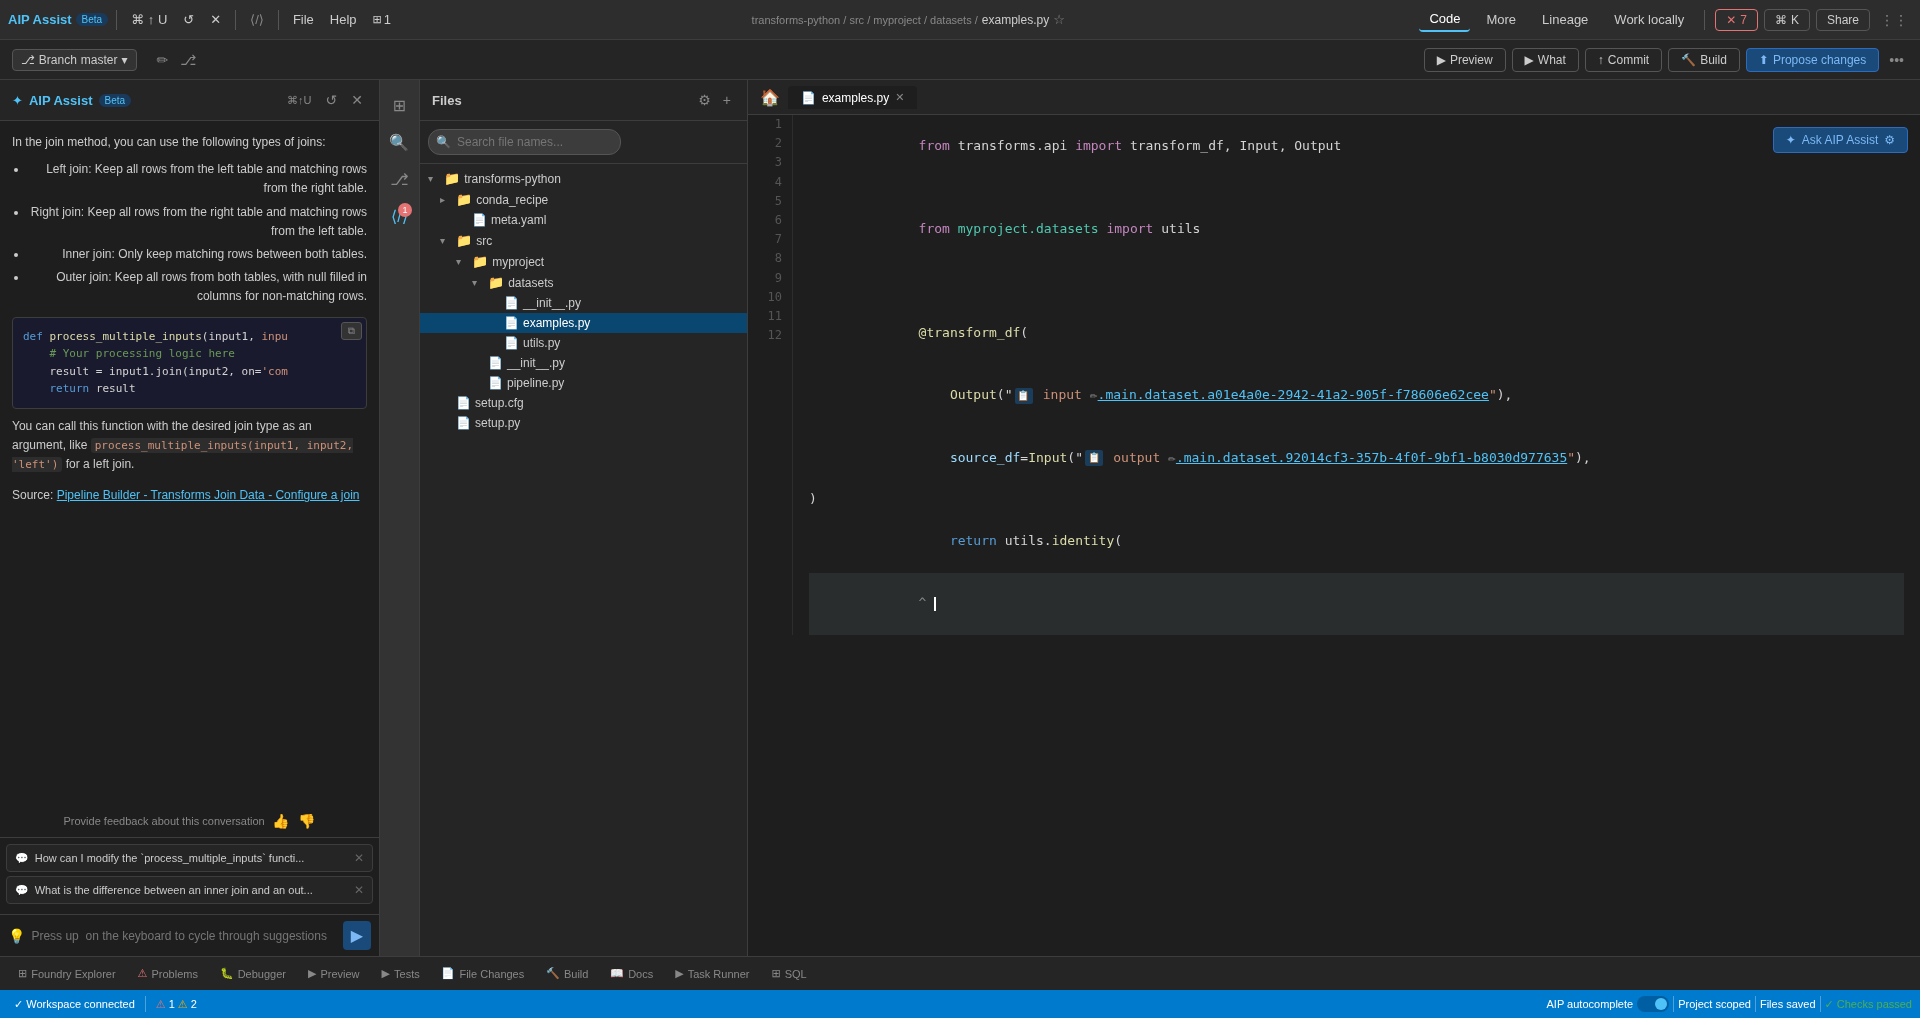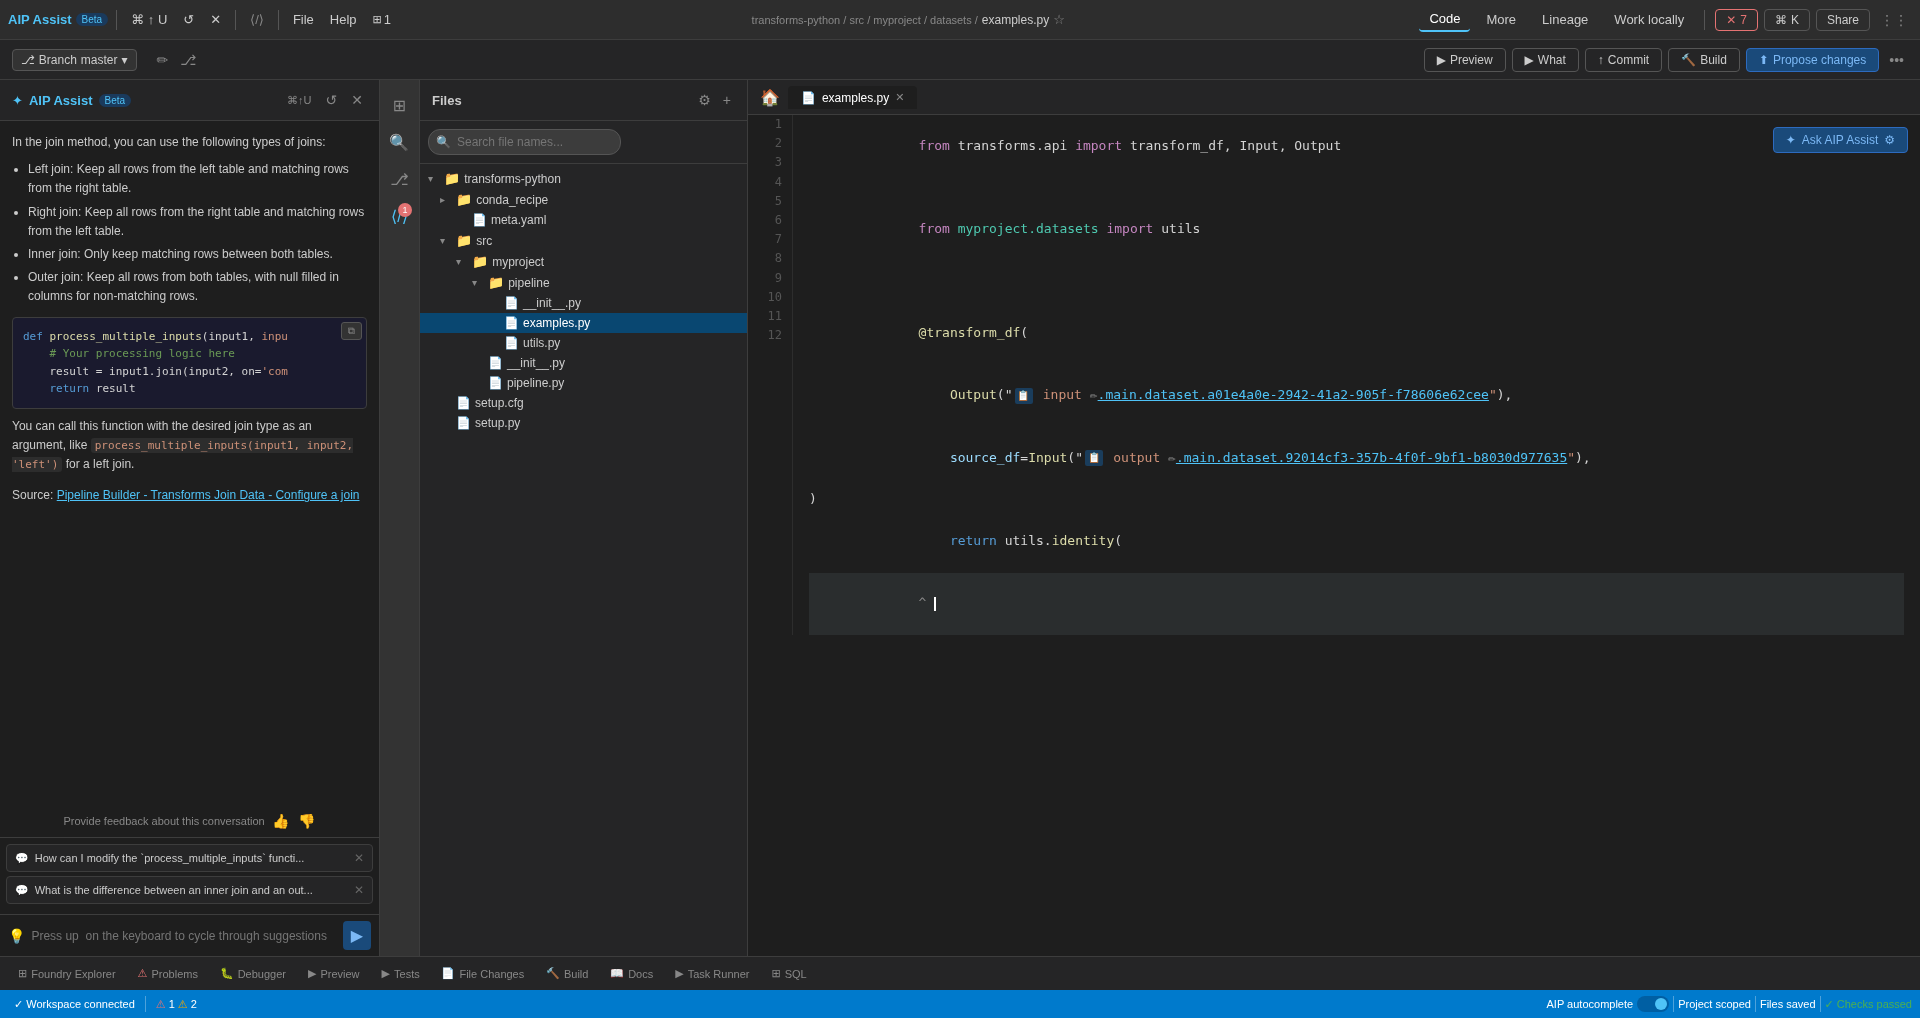--- a/index.html
+++ b/index.html
@@ -37,21 +37,21 @@
 
     
     .aip-panel { width: 380px; background: #1e1e1e; border-right: 1px solid #3d3d3d; display: flex; flex-direction: column; flex-shrink: 0; }
     .aip-header { display: flex; align-items: center; gap: 6px; padding: 8px 12px; border-bottom: 1px solid #3d3d3d; background: #252526; }
     .aip-title { color: #4fc3f7; font-size: 13px; font-weight: 600; }
     .aip-beta { background: #1a3a5c; color: #4fc3f7; font-size: 10px; padding: 1px 6px; border-radius: 10px; }
     .aip-controls { margin-left: auto; display: flex; gap: 6px; }
     .aip-body { flex: 1; overflow-y: auto; padding: 12px; font-size: 12px; line-height: 1.6; color: #ccc; }
     .aip-body p { margin-bottom: 8px; }
     .aip-body ul { margin: 6px 0 10px 16px; }
-    .aip-body li { margin-bottom: 4px; }
+    .aip-body li { margin-bottom: 4px; text-align: right; }
     code.inline { background: #2d2d2d; color: #ce9178; padding: 1px 4px; border-radius: 3px; font-family: 'Consolas', monospace; font-size: 11px; }
     .code-block { background: #1a1a2e; border: 1px solid #3d3d3d; border-radius: 4px; padding: 10px; margin: 8px 0; font-family: 'Consolas', monospace; font-size: 11px; line-height: 1.6; position: relative; }
     .code-line { display: block; }
     .kw { color: #569cd6; }
     .fn { color: #dcdcaa; }
     .cm { color: #6a9955; }
     .st { color: #ce9178; }
     .copy-btn { position: absolute; top: 4px; right: 4px; background: #333; border: 1px solid #555; color: #888; cursor: pointer; padding: 2px 6px; border-radius: 3px; font-size: 10px; }
     .link-text { color: #4fc3f7; text-decoration: underline; cursor: pointer; }
     .feedback-row { text-align: center; padding: 8px; font-size: 11px; color: #888; display: flex; align-items: center; justify-content: center; gap: 8px; }
@@ -346,21 +346,21 @@
 
       <div class="tree-item tree-indent-2">
         <span class="chevron">▾</span>
         <span class="folder-icon">📁</span>
         <span>myproject</span>
       </div>
 
       <div class="tree-item tree-indent-3">
         <span class="chevron">▾</span>
         <span class="folder-icon">📁</span>
-        <span>pipeline</span>
+        <span>datasets</span>
       </div>
 
       <div class="tree-item tree-indent-4">
         <span class="chevron"></span>
         <span class="file-icon file-icon-py">📄</span>
         <span>__init__.py</span>
       </div>
 
       <div class="tree-item tree-indent-4 selected">
         <span class="chevron"></span>

